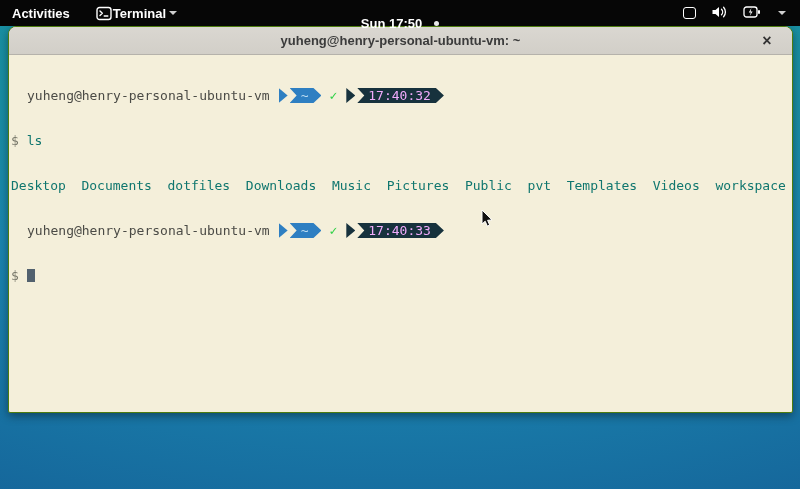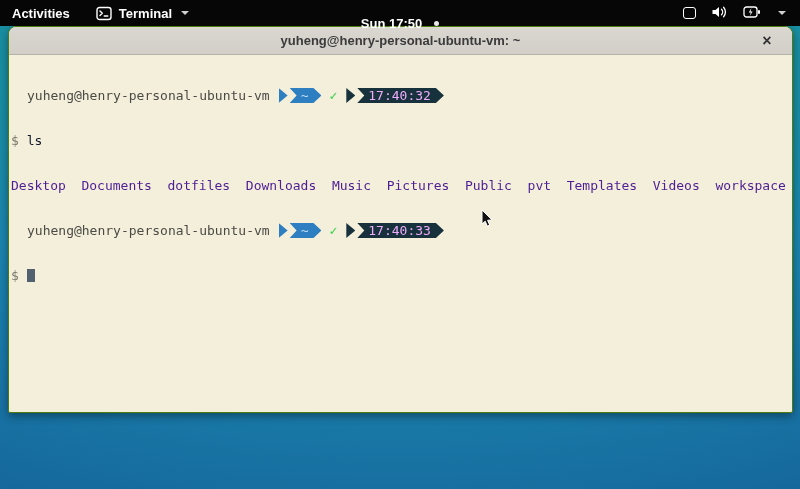--- a/index.html
+++ b/index.html
@@ -12,21 +12,21 @@
   }
 
   
   .topbar {
     position:absolute; top:0; left:0; width:800px; height:26px;
     background:#060606; color:#fff; display:flex; align-items:center;
     font-size:13px; font-weight:bold; z-index:30;
   }
   .tb-left { display:flex; align-items:center; gap:26px; padding-left:12px; }
   .activities { cursor:default; }
-  .app-menu { display:flex; align-items:center; gap:7px; }
+  .app-menu { display:flex; align-items:center; gap:1px; }
   .term-glyph { display:inline-flex; }
   .caret-down { width:0; height:0; border-left:4px solid transparent; border-right:4px solid transparent; border-top:4px solid #cfcfcf; margin-left:2px; }
   .tb-center { position:absolute; left:0; right:0; top:10px; height:26px; display:flex; align-items:center; justify-content:center; gap:12px; pointer-events:none; }
   .clock-dot { width:5px; height:5px; border-radius:50%; background:#e8e8e8; }
   .tb-right { position:absolute; right:0; top:0; height:26px; display:flex; align-items:center; gap:15px; padding-right:14px; }
   .screen-icon-box { width:13px; height:12px; border:1.5px solid #fff; border-radius:3px; }
 
   
   .window {
     position:absolute; left:8px; top:26px; width:785px; height:387px;
@@ -65,22 +65,22 @@
   .pl-tri.dark { background:#17323d; clip-path:polygon(0 0,100% 50%,0 100%); }
   .pl-seg {
     margin-left:2px; padding:0 13px 0 11px; height:15px;
     clip-path:polygon(0 0, calc(100% - 8px) 0, 100% 50%, calc(100% - 8px) 100%, 0 100%, 7px 50%);
   }
   .pl-seg.blue { background:#2e7fc2; color:#bcdcf2; }
   .pl-seg.dark { background:#17323d; color:#f0abfc; }
   .check { color:#2fd146; margin-left:8px; font-weight:bold; }
 
   .dollar { color:#77776a; }
-  .cmd { color:#0f172a; }
-  .dirs { color:#4c1d95; }
+  .cmd { color:#0f766e; }
+  .dirs { color:#0f766e; }
   .cursor-block { display:inline-block; width:8px; height:13px; background:#52616e; align-self:center; margin-left:8px; }
 
   
   .pointer { position:absolute; left:481px; top:209px; z-index:50; }
 </style>
 </head>
 <body>
 
 <div class="desktop"></div>
 

